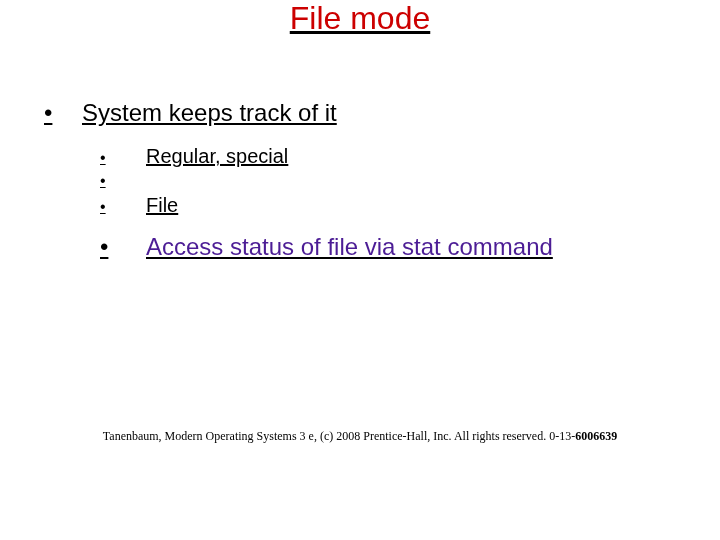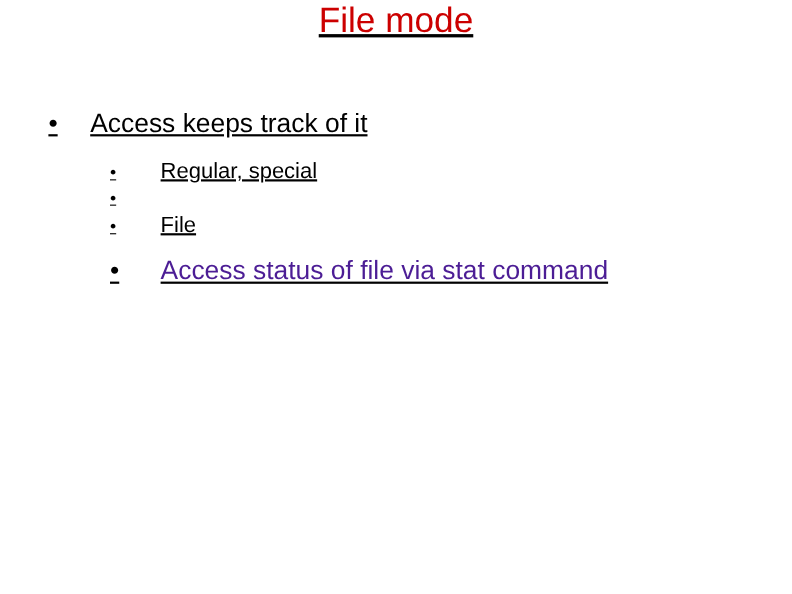--- a/index.html
+++ b/index.html
@@ -64,21 +64,21 @@
   </style>
 </head>
 <body>
 
 <div class="slide">
   <h1 class="title">File mode</h1>
 
   <div class="content">
     <div class="row lvl1">
       <span class="bullet">•</span>
-      <span class="text">Access keeps track of it</span>
+      <span class="text">System keeps track of it</span>
     </div>
 
     <div class="sub">
       <div class="row lvl2">
         <span class="bullet">•</span>
         <span class="text">Regular, special</span>
       </div>
       <div class="row lvl2">
         <span class="bullet">•</span>
       </div>
@@ -87,13 +87,16 @@
         <span class="text">File</span>
       </div>
       <div class="gap-sm"></div>
       <div class="row lvl2b">
         <span class="bullet">•</span>
         <span class="text">Access status of file via stat command</span>
       </div>
     </div>
   </div>
 
+  <div class="footer">
+    <span>Tanenbaum, Modern Operating Systems 3 e, (c) 2008 Prentice-Hall, Inc. All rights reserved. 0-13-</span><span class="isbn-tail">6006639</span>
+  </div>
 </div>
 
 </body></html>

